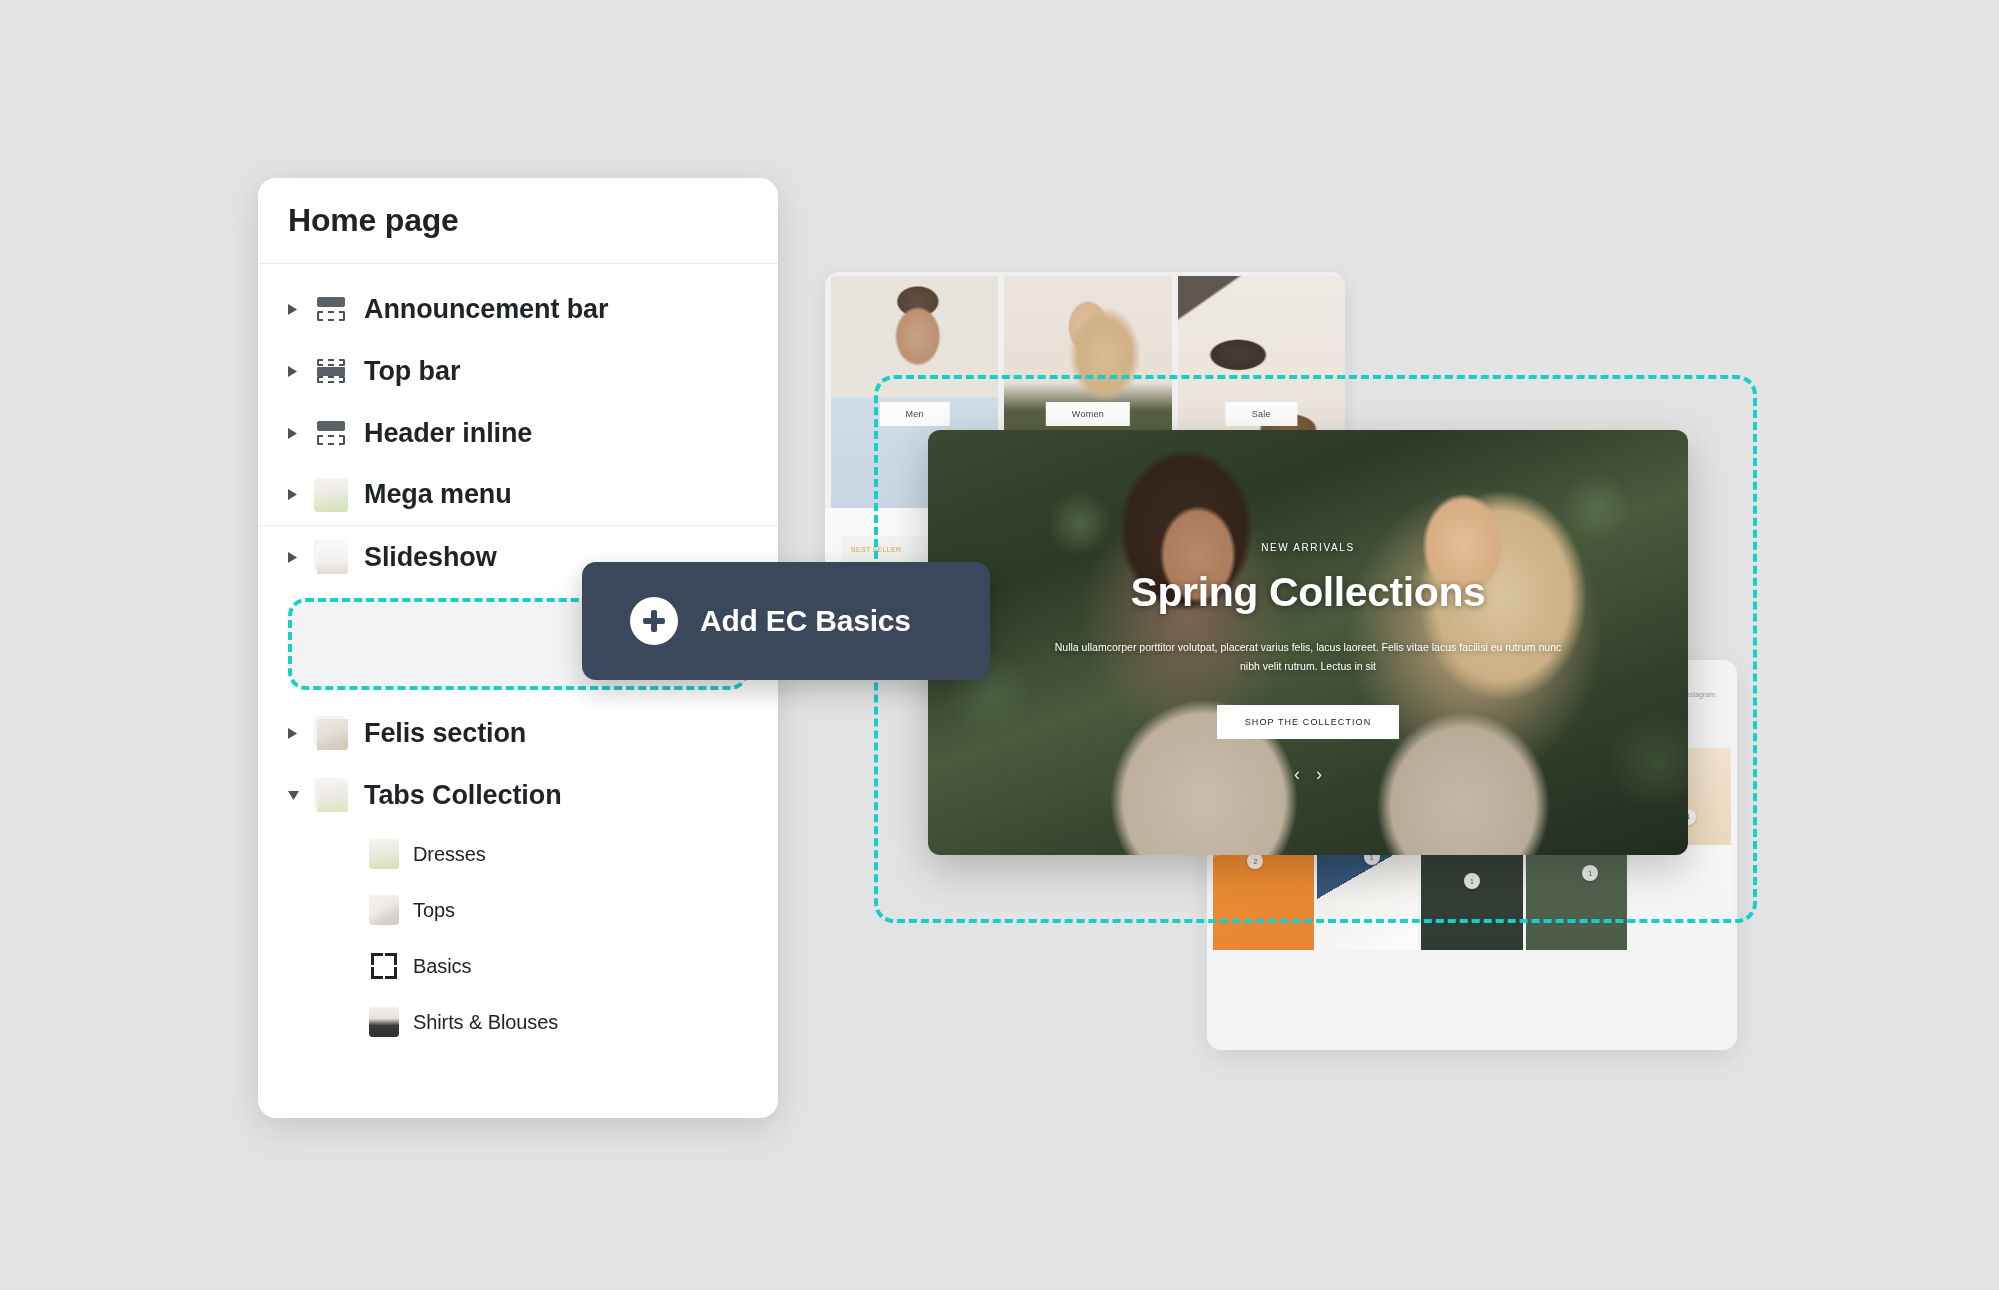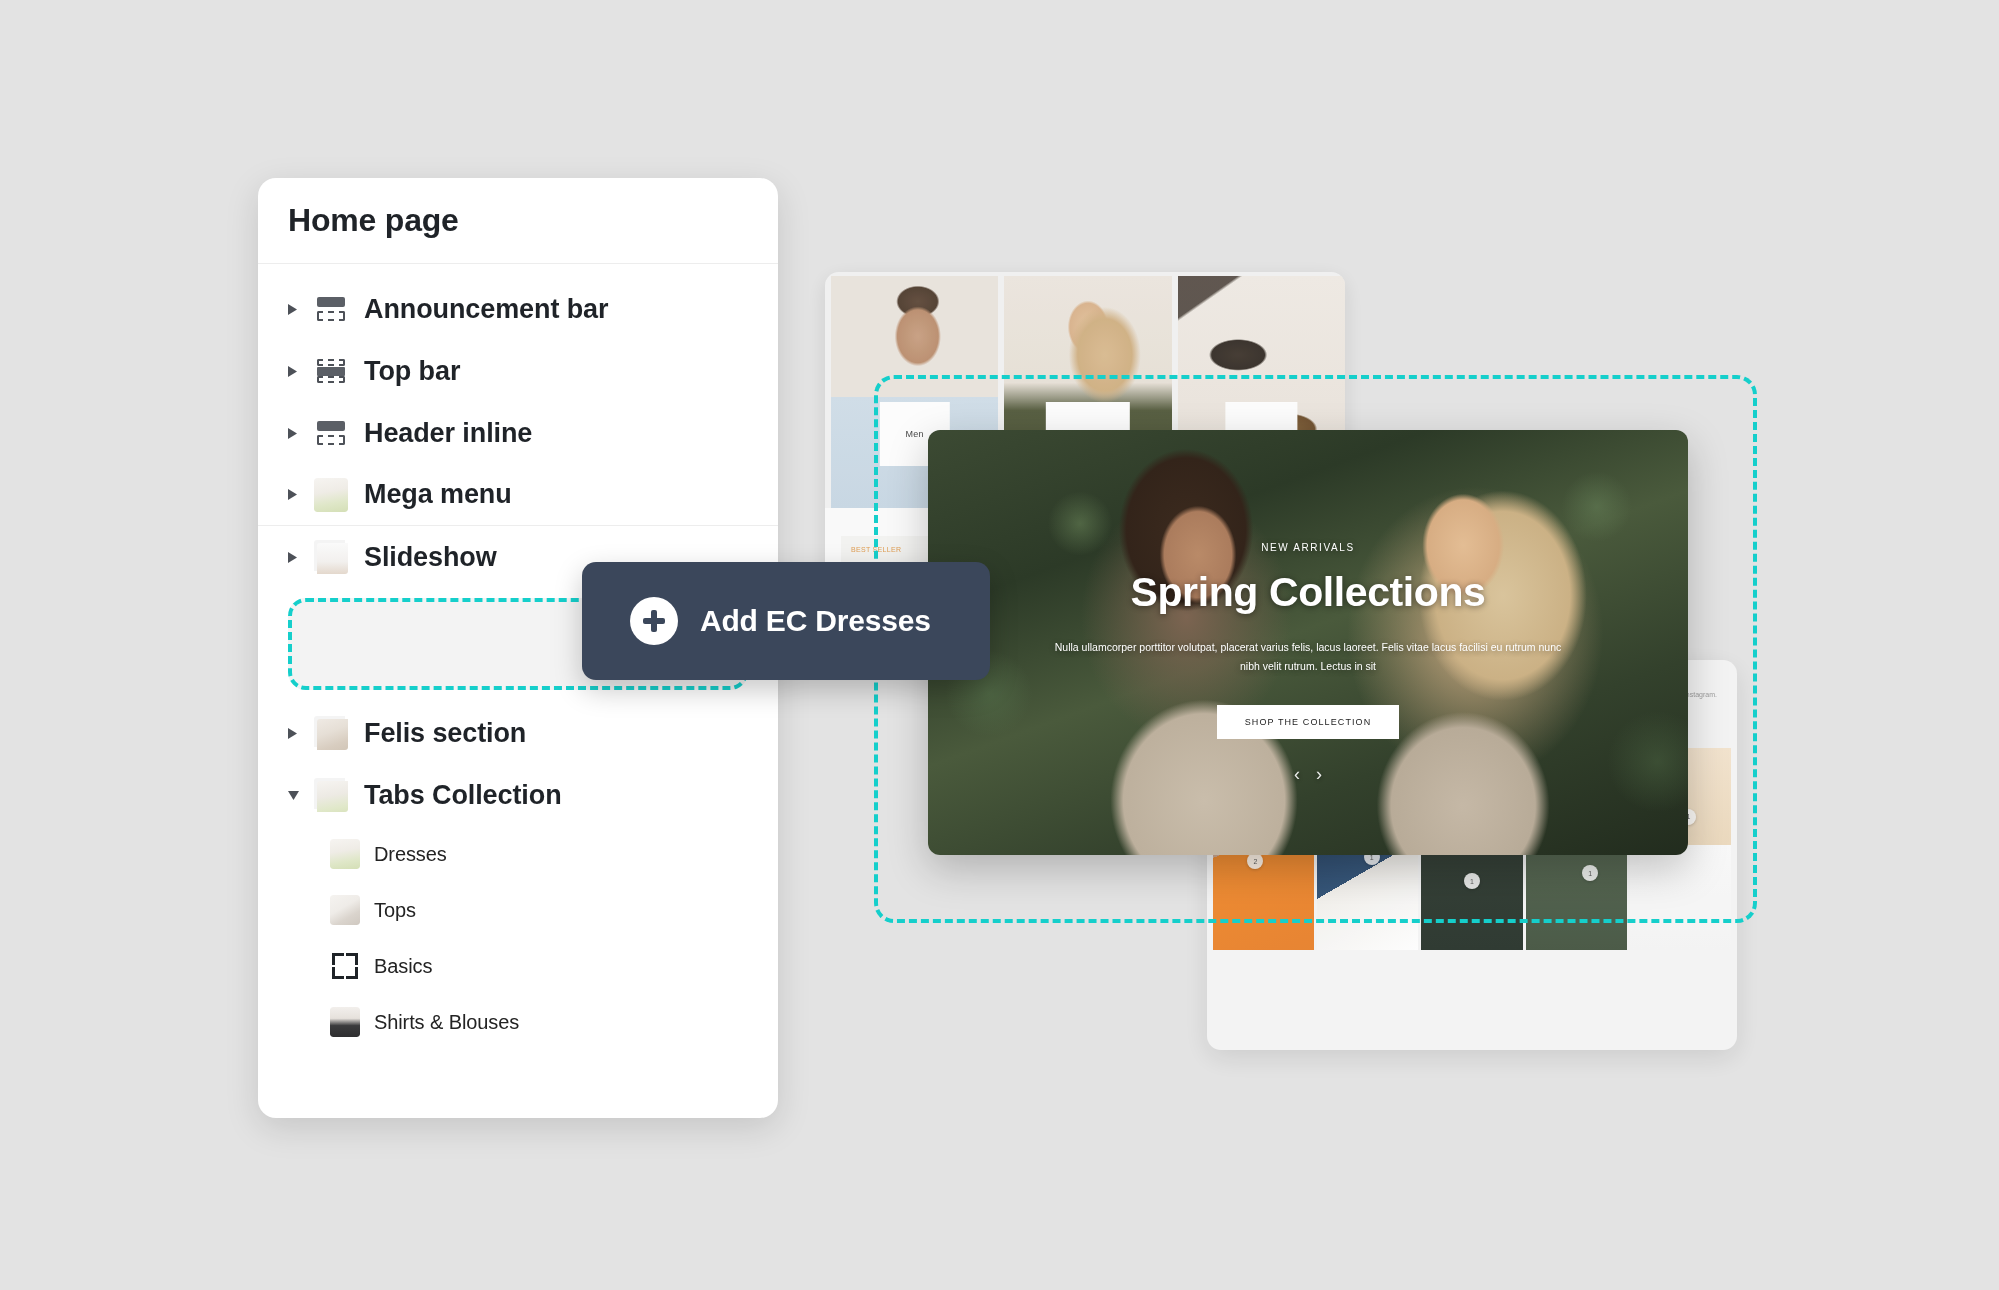--- a/index.html
+++ b/index.html
@@ -51,21 +51,21 @@
     background: #ece7e1;
   }
   .cat-chip {
     position: absolute;
     left: 50%; top: 126px;
     transform: translateX(-50%);
     background: #fff;
     color: #3b3b3b;
     font-size: 9px;
     letter-spacing: .3px;
-    padding: 27px 26px;
+    padding: 7px 26px;
     white-space: nowrap;
   }
   .cat-body { position:absolute; inset:0; }
 
   
   .ph-man {
     background:
       radial-gradient(ellipse 34px 44px at 52% 26%, #c79d7e 0%, #b98b6a 60%, rgba(185,139,106,0) 68%),
       radial-gradient(ellipse 30px 22px at 52% 11%, #5a4434 0%, #4a3728 65%, rgba(74,55,40,0) 72%),
       linear-gradient(180deg, #e9e3dc 0%, #e9e3dc 52%, #cfdde8 52%, #c6d7e4 100%);
@@ -297,21 +297,21 @@
     padding: 14px 0 0 0;
   }
   .sec-row {
     display: flex;
     align-items: center;
     height: 62px;
     padding: 0 30px;
     box-sizing: border-box;
     cursor: pointer;
   }
-  .sec-row.sub { padding-left: 72px; height: 56px; }
+  .sec-row.sub { padding-left: 111px; height: 56px; }
   .sec-row.divider-after { border-bottom: 1px solid #ededed; }
 
   .caret {
     width: 18px;
     flex: 0 0 18px;
     color: #5b5b5b;
     font-size: 11px;
     line-height: 1;
     display: flex;
     align-items: center;
@@ -662,14 +662,14 @@
         <div class="thumb th-shirts"></div>
       </div>
       <div class="sec-label">Shirts &amp; Blouses</div>
     </div>
 
   </div>
 </div>
 
 <div id="add-ec-section-button">
   <div id="plus-icon"></div>
-  <div id="add-ec-label">Add EC Dresses</div>
+  <div id="add-ec-label">Add EC Basics</div>
 </div>
 
 </body></html>

